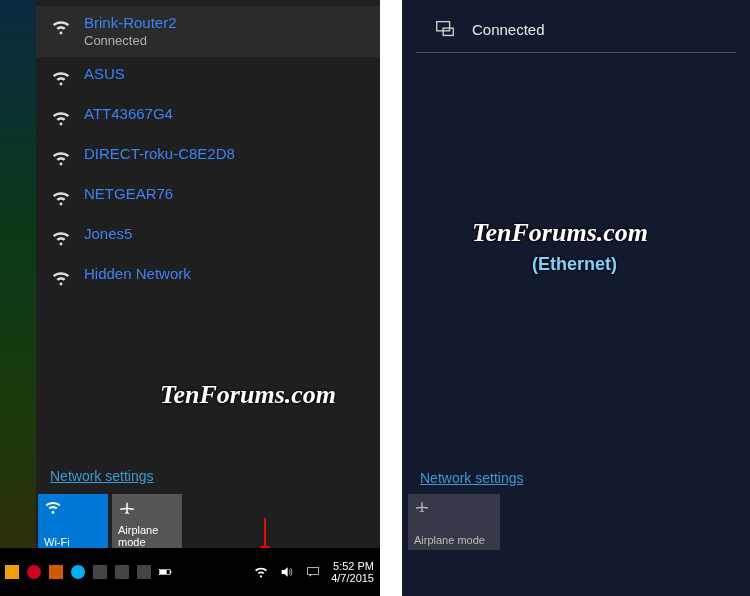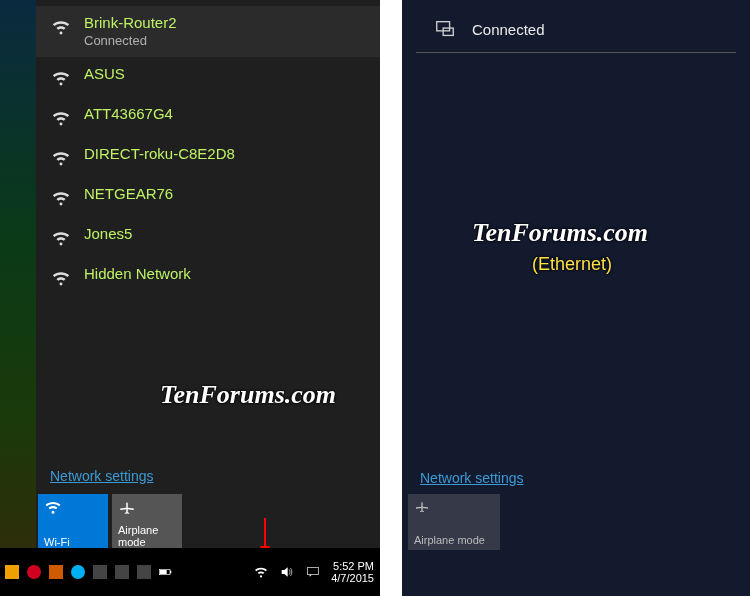--- a/index.html
+++ b/index.html
@@ -27,21 +27,21 @@
   }
   .net-list { padding: 6px 0 0 0; }
   .net-item {
     display: flex; align-items: flex-start; gap: 12px;
     padding: 8px 12px 8px 14px;
     cursor: default;
   }
   .net-item[data-state="active"] { background: #2b2b2b; }
   .net-item .icon { flex: 0 0 22px; height: 22px; margin-top: 2px; }
   .net-item .labels { display: flex; flex-direction: column; line-height: 1.25; }
-  .net-item .name { font-size: 15px; color: #bef264; }
+  .net-item .name { font-size: 15px; color: #3b82f6; }
   .net-item .status { font-size: 13px; color: #b0b0b0; }
   .settings-link {
     position: absolute; left: 14px; bottom: 72px;
     font-size: 14px; color: #3a9bd6; text-decoration: underline; cursor: pointer;
   }
   .tiles {
     position: absolute; left: 0; bottom: 0; height: 64px; display: flex; gap: 4px; padding: 2px;
   }
   .tile {
     width: 70px; height: 58px; padding: 4px 6px;
@@ -90,21 +90,21 @@
     padding: 4px 6px; font-size: 11px;
     display: flex; flex-direction: column; justify-content: space-between;
   }
   .watermark {
     position: absolute;
     font-family: Georgia, "Times New Roman", serif;
     font-weight: bold; font-style: italic;
     color: #fff; text-shadow: 0 0 3px #000, 0 0 2px #000;
     pointer-events: none;
   }
-  .wm-sub { color: #fde047; font-family: Arial, sans-serif; font-style: normal; font-weight: normal; }
+  .wm-sub { color: #7dd3fc; font-family: Arial, sans-serif; font-style: normal; font-weight: bold; }
 </style>
 </head>
 <body>
 
 <div id="left-panel" class="panel">
   <div id="left-bg-strip"></div>
 
   <div id="left-flyout">
     <div class="net-list" id="net-list">
         <div class="net-item" data-state="active">

